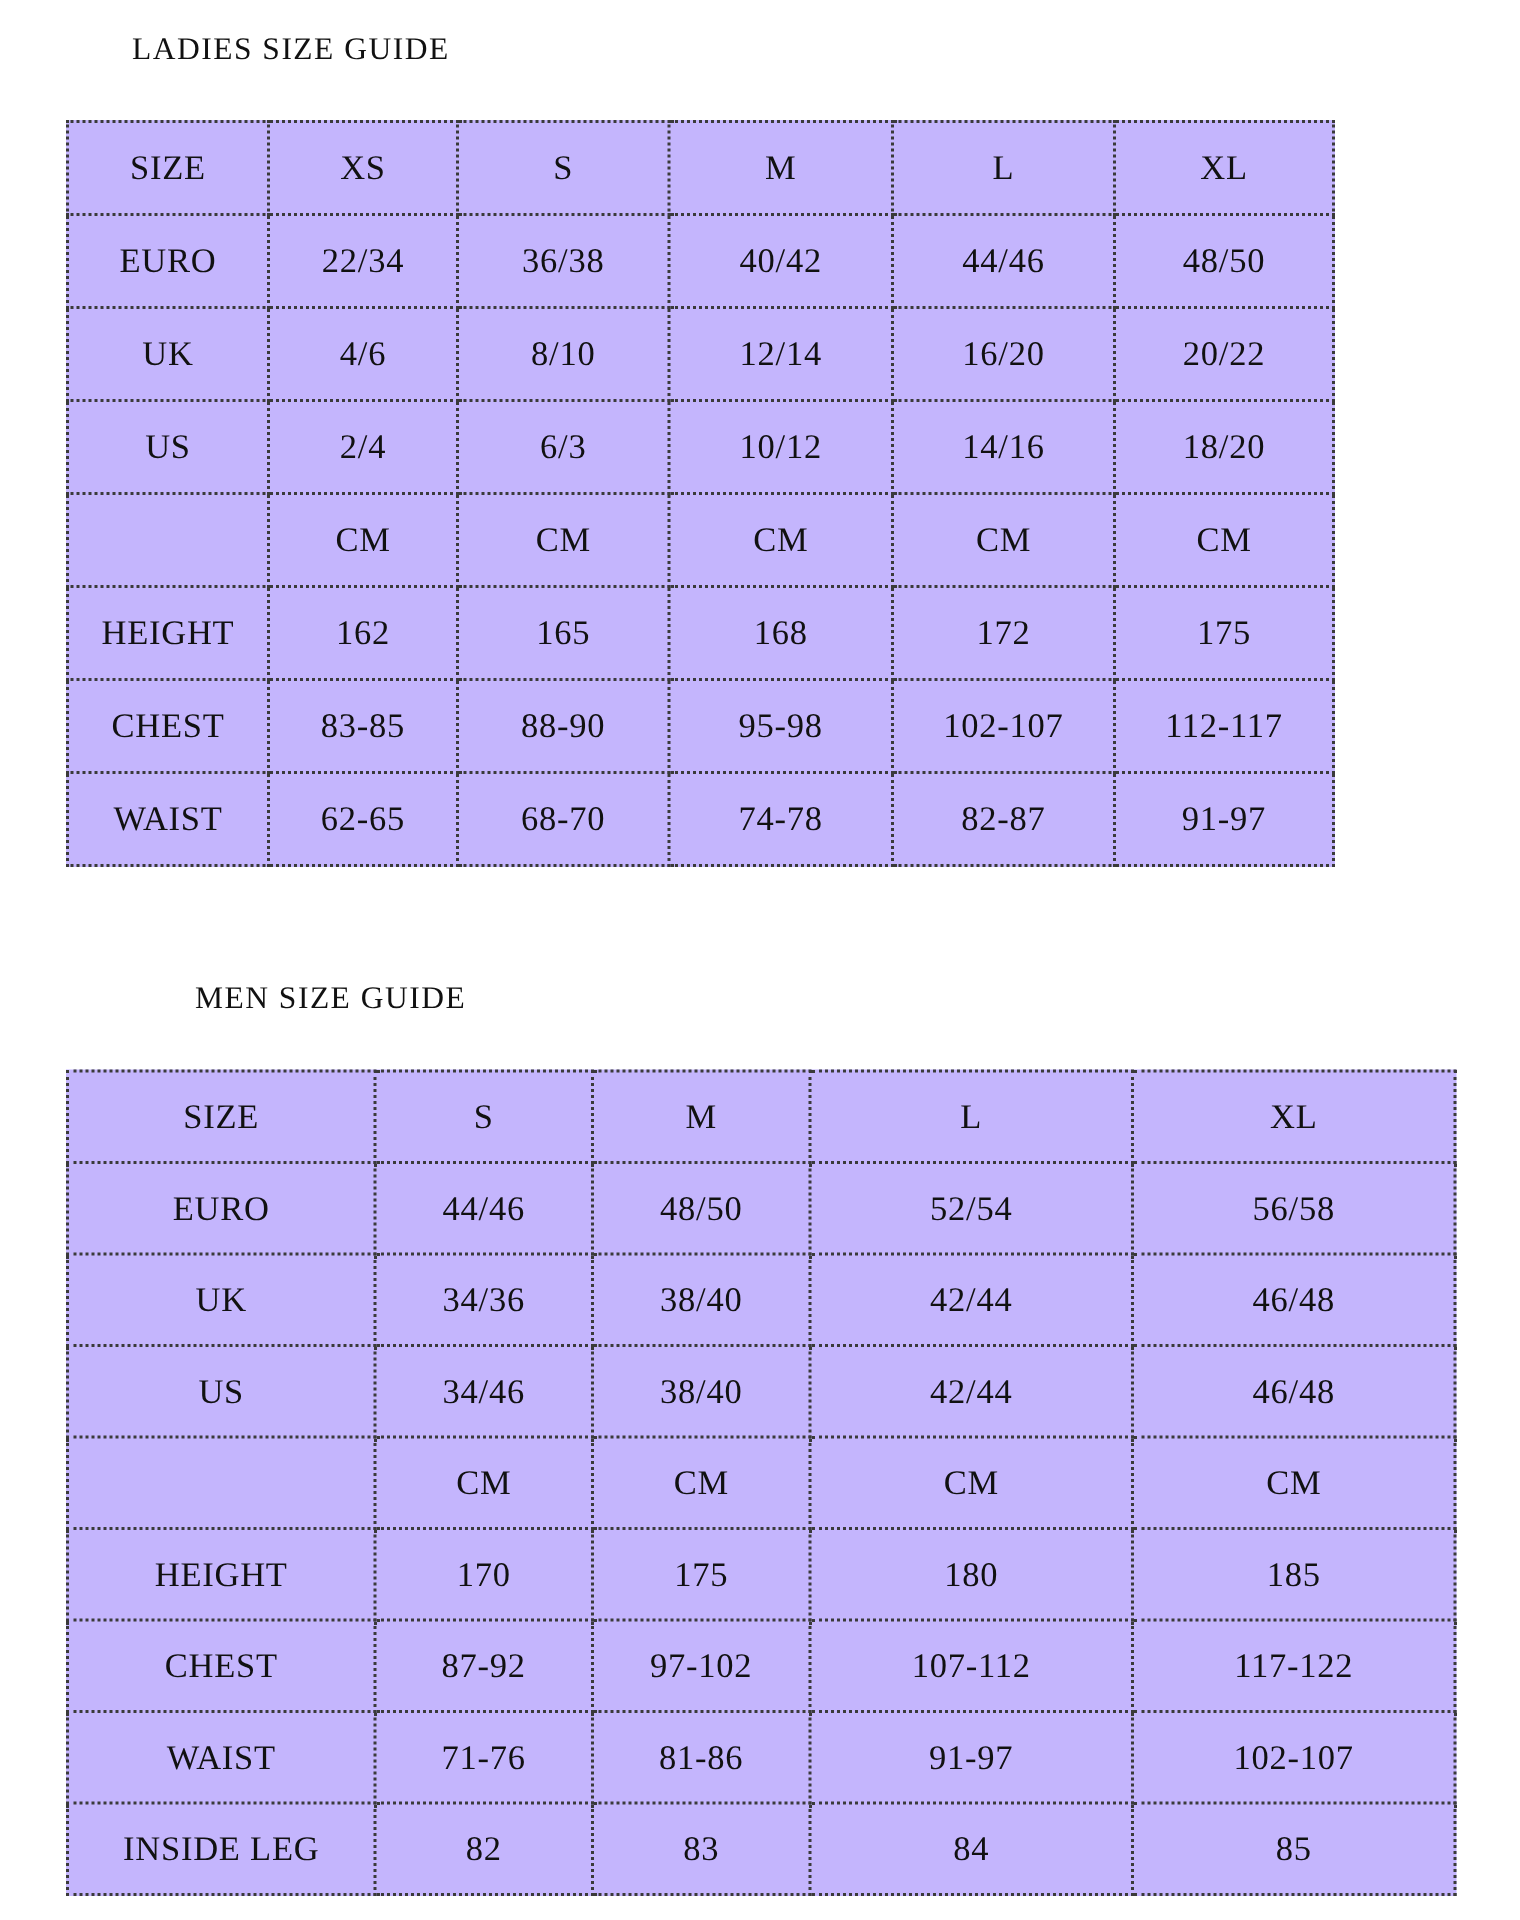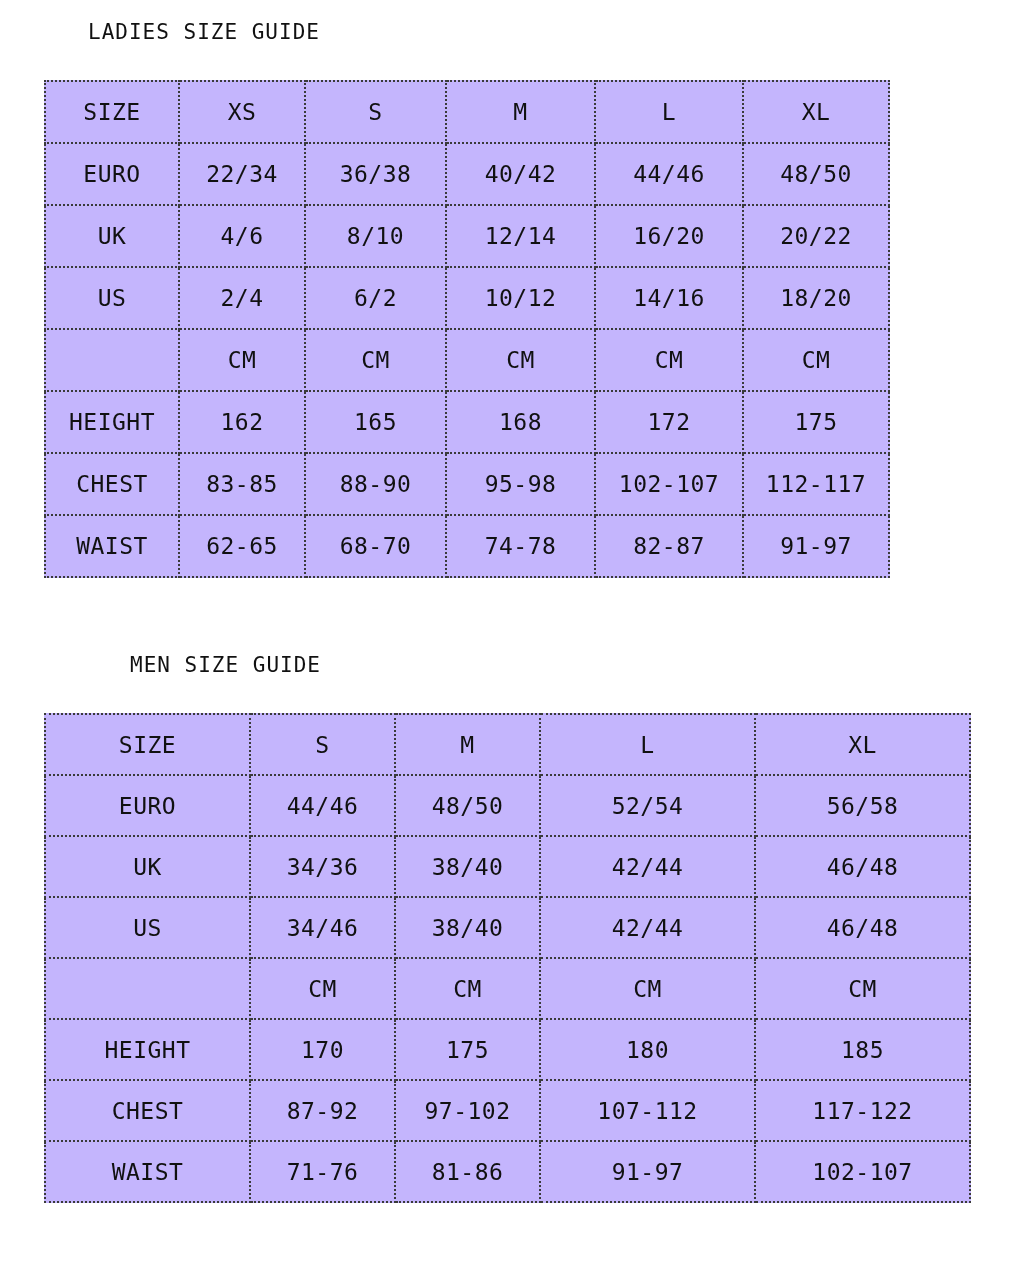--- a/index.html
+++ b/index.html
@@ -12,20 +12,21 @@
     height: 1280px;
     font-family: "DejaVu Sans Mono", "Liberation Mono", monospace;
     color: #000000;
     position: relative;
     overflow: hidden;
   }
   .page {
     position: relative;
     width: 1013px;
     height: 1280px;
+    font-family: Liberation Serif, serif;
   }
   .guide-title {
     font-size: 21px;
     letter-spacing: 1px;
     font-weight: 400;
     color: #111;
     white-space: pre;
   }
   #ladies-title {
     position: absolute;
@@ -120,21 +121,21 @@
           <td>UK</td>
           <td>4/6</td>
           <td>8/10</td>
           <td>12/14</td>
           <td>16/20</td>
           <td>20/22</td>
         </tr>
         <tr>
           <td>US</td>
           <td>2/4</td>
-          <td>6/2</td>
+          <td>6/3</td>
           <td>10/12</td>
           <td>14/16</td>
           <td>18/20</td>
         </tr>
         <tr>
           <td class="blank"> </td>
           <td>CM</td>
           <td>CM</td>
           <td>CM</td>
           <td>CM</td>
@@ -227,16 +228,23 @@
           <td>107-112</td>
           <td>117-122</td>
         </tr>
         <tr>
           <td>WAIST</td>
           <td>71-76</td>
           <td>81-86</td>
           <td>91-97</td>
           <td>102-107</td>
         </tr>
+        <tr>
+          <td>INSIDE LEG</td>
+          <td>82</td>
+          <td>83</td>
+          <td>84</td>
+          <td>85</td>
+        </tr>
       </tbody>
   </table>
 
 </div>
 
 </body></html>

